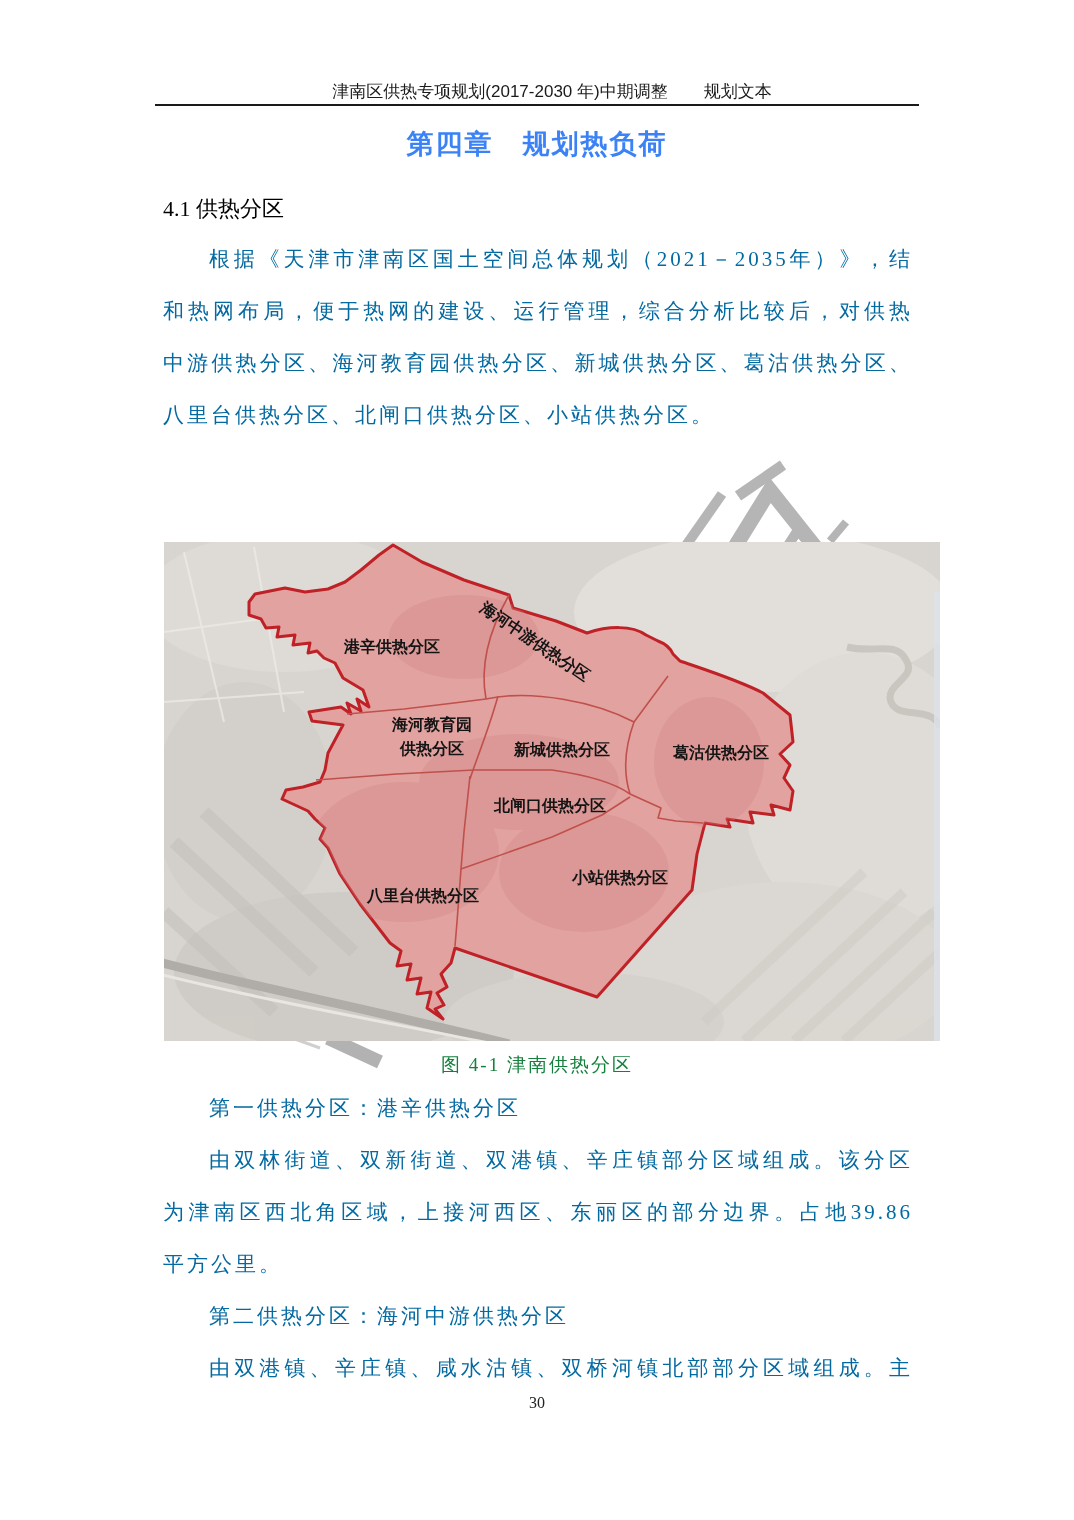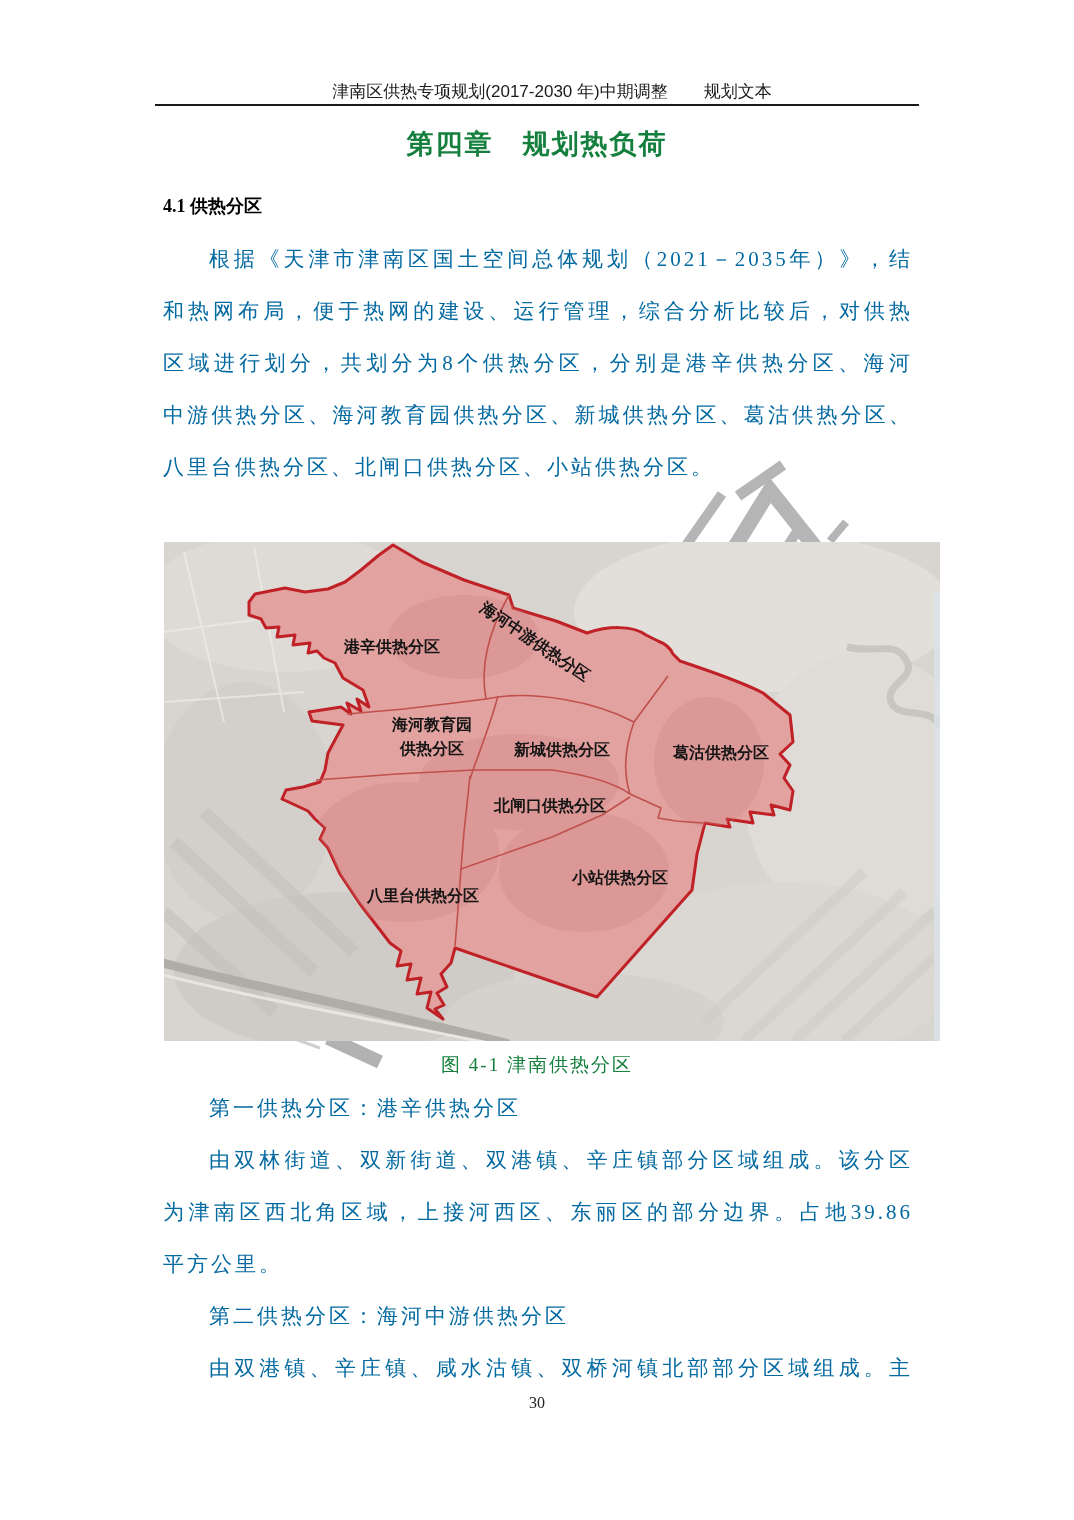--- a/index.html
+++ b/index.html
@@ -10,22 +10,22 @@
   }
   .abs{position:absolute;}
   
   .hdr{top:80px;left:163px;width:778px;text-align:center;
        font-family:"Liberation Sans","DejaVu Sans",sans-serif;
        font-size:17px;color:#1a1a1a;white-space:nowrap;}
   .hdr .doctype{margin-left:36px;}
   .hdr-rule{top:104px;left:155px;width:764px;height:2px;background:#1a1a1a;}
   
   .chapter{top:126px;left:0;width:1074px;text-align:center;
-           font-size:27px;font-weight:bold;letter-spacing:2px;color:#15803d;}
-  .section{top:194px;left:163px;font-size:18px;font-weight:bold;color:#000;text-align:right;}
+           font-size:27px;font-weight:bold;letter-spacing:2px;color:#3b82f6;}
+  .section{top:194px;left:163px;font-size:22px;font-weight:normal;color:#000;text-align:right;}
   
   .textblock{left:163px;width:750px;}
   .tline{height:52px;line-height:52px;font-size:21px;letter-spacing:3px;
          color:#0369a1;overflow:hidden;white-space:nowrap;}
   .jl{text-align:justify;text-align-last:justify;white-space:normal;}
   .ind{padding-left:46px;}
   .intro{top:233px;}
   .after{top:1082px;}
   
   .caption{top:1052px;left:0;width:1074px;text-align:center;font-size:19px;
@@ -70,21 +70,20 @@
   </div>
   <div class="abs hdr-rule"></div>
 
   <div class="abs chapter layer-text">第四章　规划热负荷</div>
 
   <div class="abs section layer-text">4.1 供热分区</div>
 
   <div class="abs textblock intro layer-text">
     <div class="tline jl ind">根据《天津市津南区国土空间总体规划（2021－2035年）》，结</div>
     <div class="tline jl">和热网布局，便于热网的建设、运行管理，综合分析比较后，对供热</div>
-    <div class="tline jl">区域进行划分，共划分为8个供热分区，分别是港辛供热分区、海河</div>
     <div class="tline jl">中游供热分区、海河教育园供热分区、新城供热分区、葛沽供热分区、</div>
     <div class="tline">八里台供热分区、北闸口供热分区、小站供热分区。</div>
   </div>
 
   <div class="abs map">
     <svg width="776" height="499" viewBox="0 0 776 499">
 
       <rect x="0" y="0" width="776" height="499" fill="#d8d5d0"></rect>
       <g opacity="0.75">
         <ellipse cx="600" cy="70" rx="190" ry="80" fill="#e6e3df"></ellipse>

